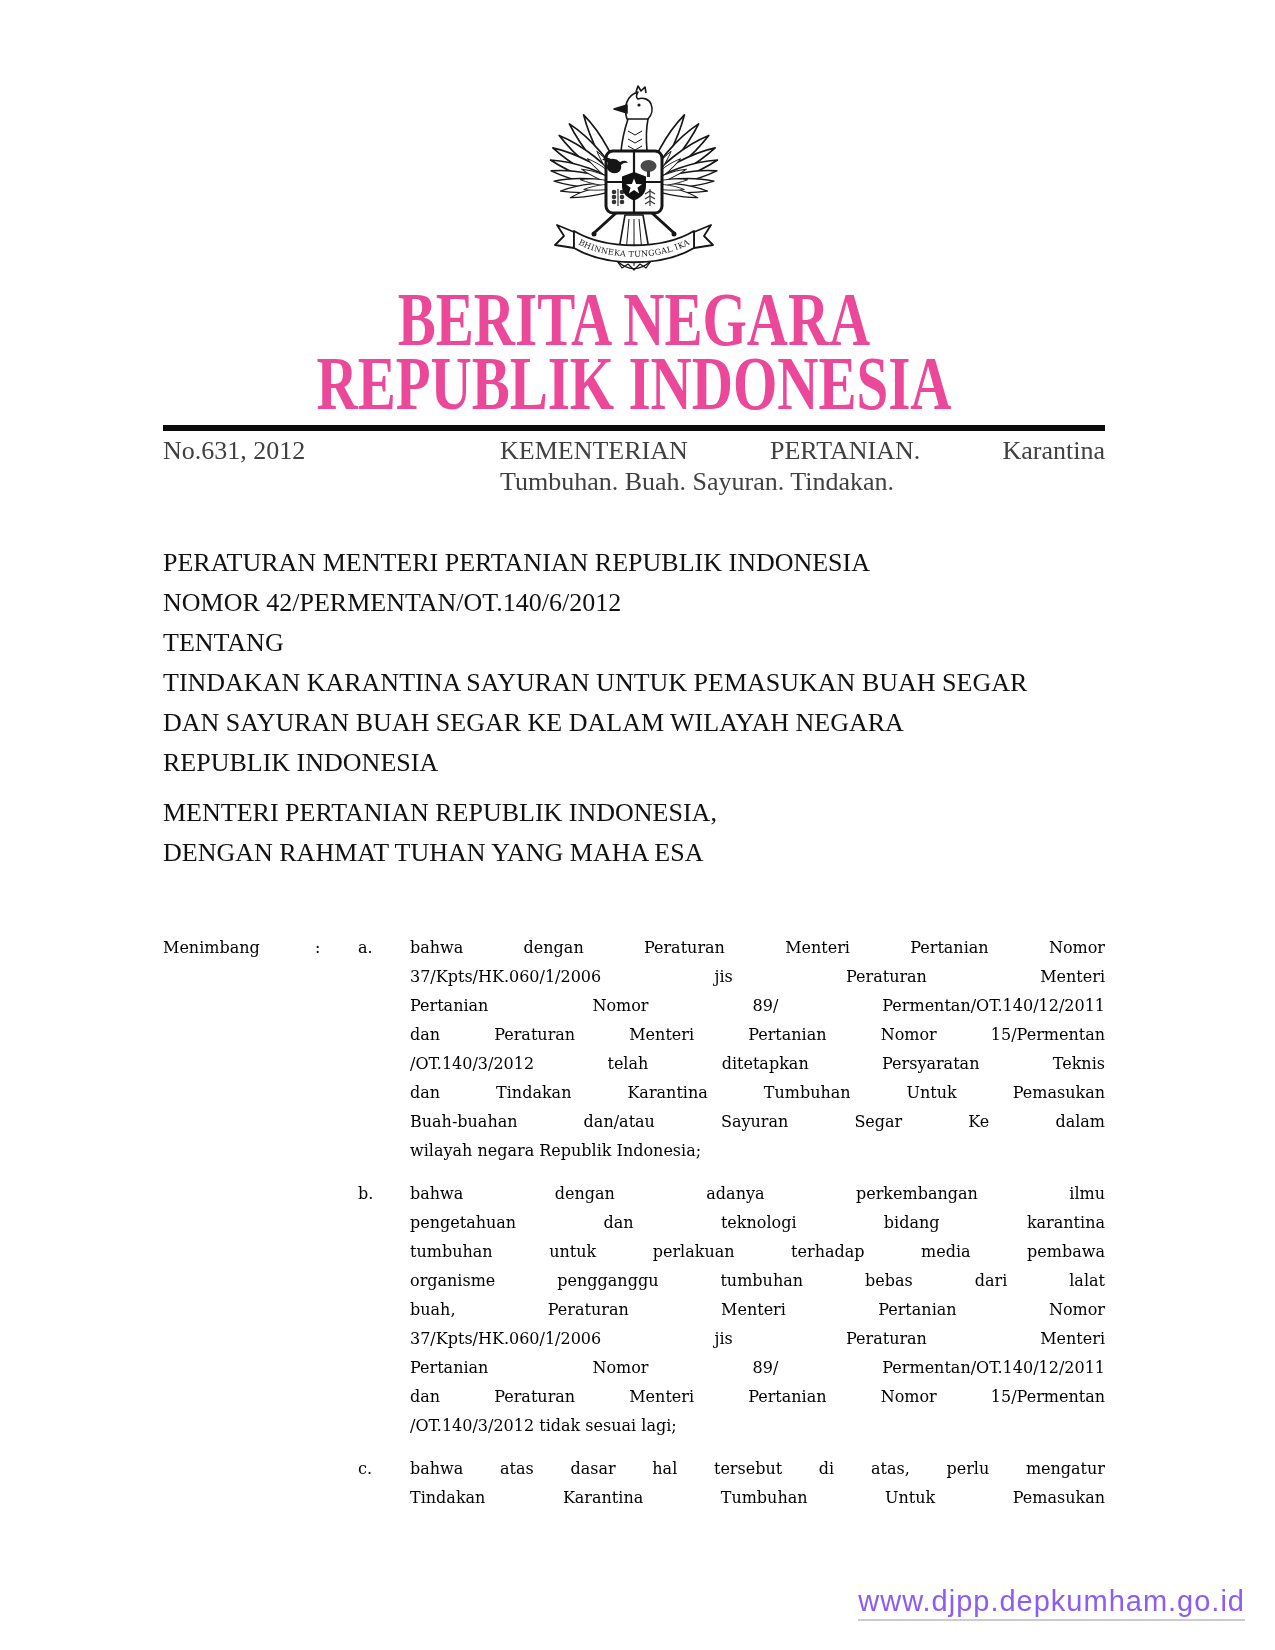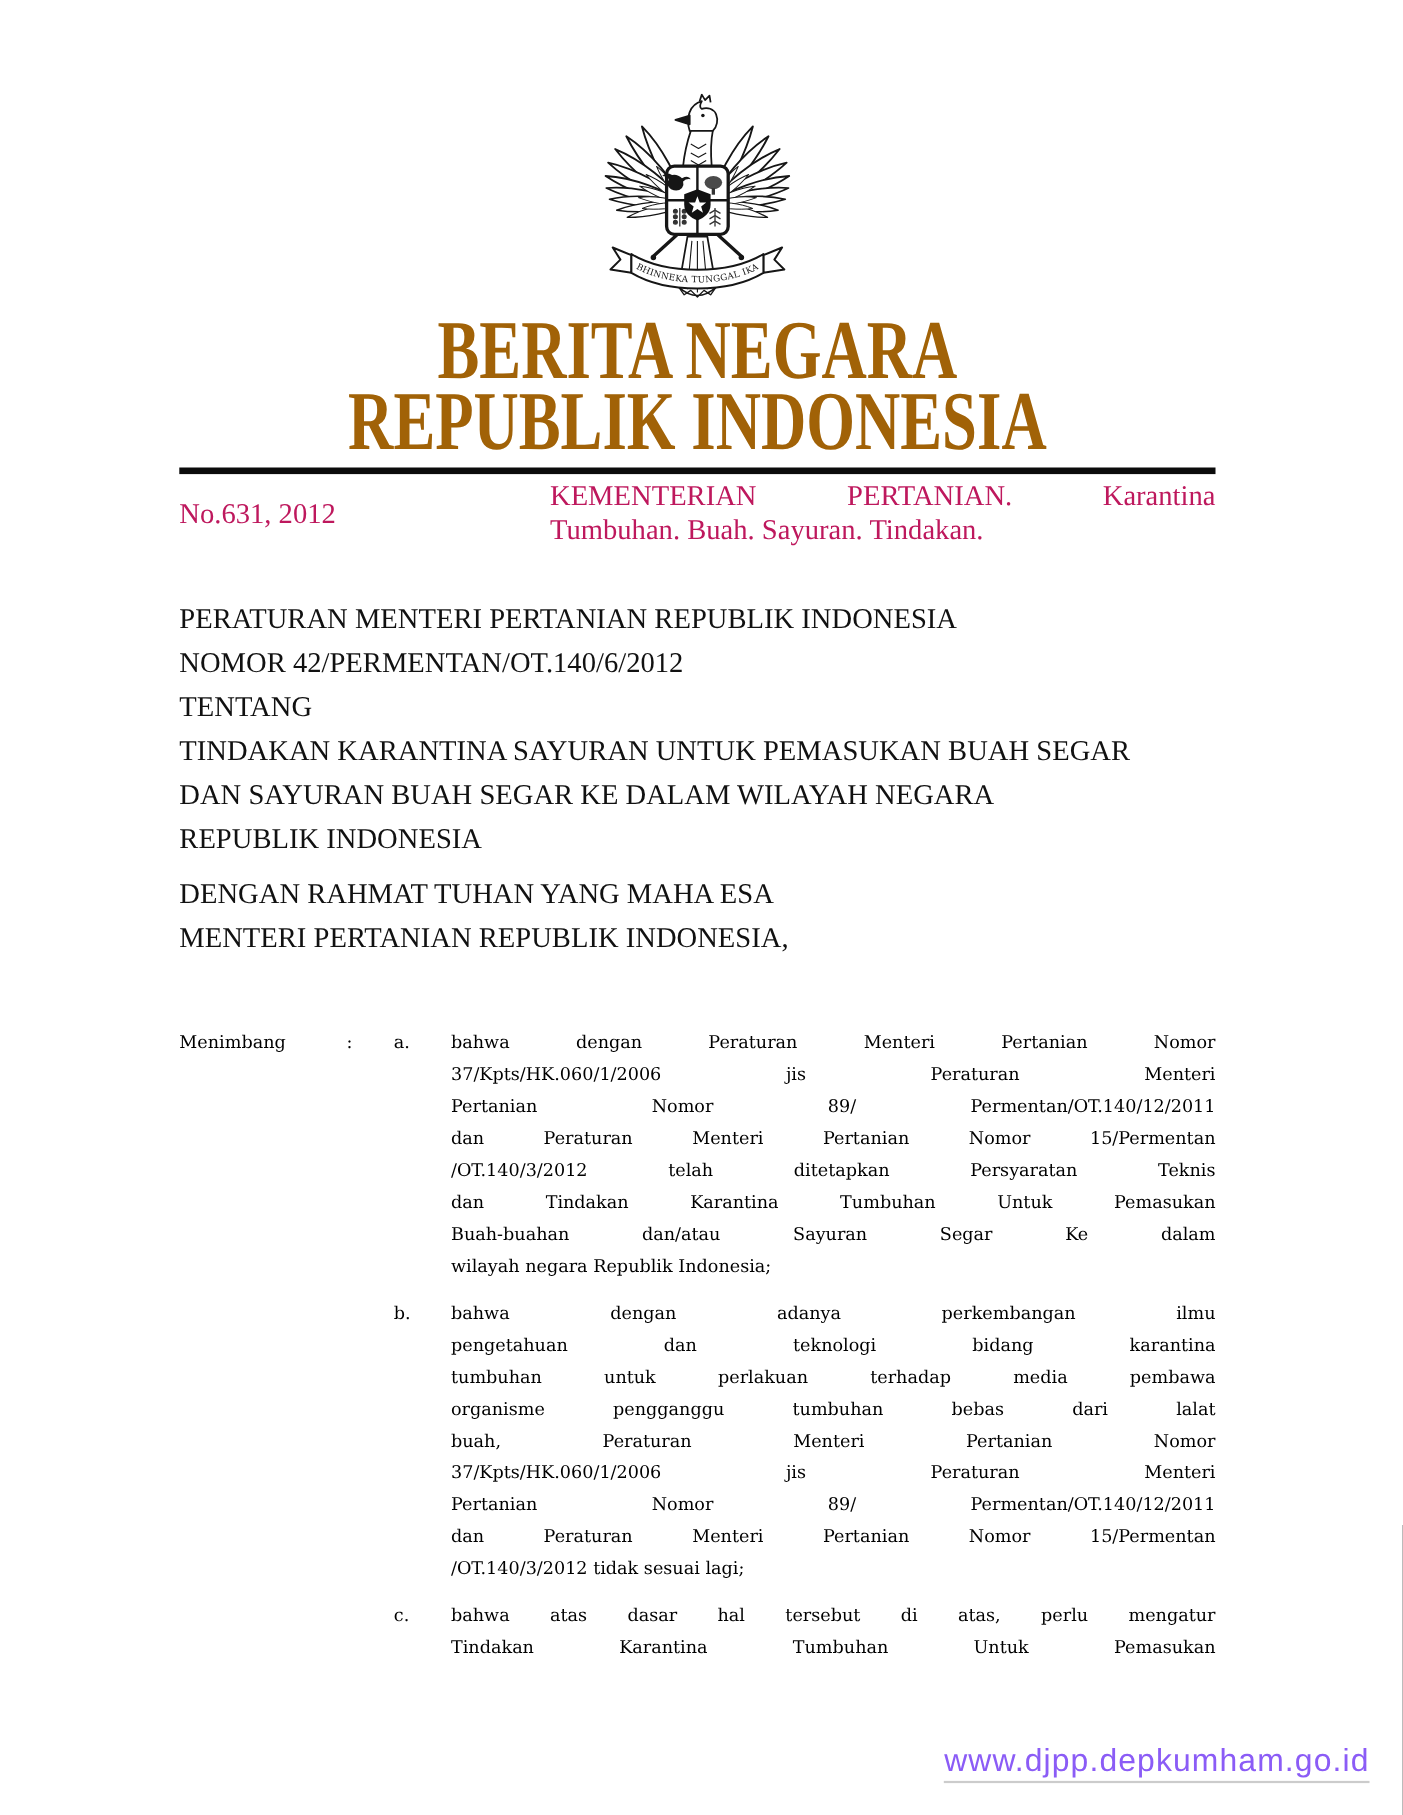--- a/index.html
+++ b/index.html
@@ -17,33 +17,32 @@
   
   .emblem svg{display:block;margin:0 auto;}
   
   .masthead{
     margin-top:6px;
     text-align:center;
     font-family:"Liberation Serif",serif;
     font-weight:bold;
     font-size:76px;
     line-height:64px;
-    color:#a16207;
+    color:#ec4899;
   }
   .masthead .mline{transform:scaleX(0.75);transform-origin:50% 50%;white-space:nowrap;}
   .rule{margin-top:10px;height:6px;background:#0b0b0b;}
   
   .gzhdr{
     display:flex;
     margin-top:4px;
     font-family:"Liberation Serif",serif;
     font-size:26px;
     line-height:31px;
-    color:#be185d;
-    align-items:center;
+    color:#404040;
   }
   .gzno{width:337px;flex:none;}
   .gzsub{flex:1;}
   .jboth{text-align:justify;text-align-last:justify;}
   
   .titleblock{
     margin-top:46px;
     text-align:left;
     font-family:"Liberation Serif",serif;
     font-size:26px;
@@ -189,22 +188,22 @@
   <div class="titleblock">
       <div class="title-line">PERATURAN MENTERI PERTANIAN REPUBLIK INDONESIA</div>
       <div class="title-line">NOMOR 42/PERMENTAN/OT.140/6/2012</div>
       <div class="title-line">TENTANG</div>
       <div class="title-line">TINDAKAN KARANTINA SAYURAN UNTUK PEMASUKAN BUAH SEGAR</div>
       <div class="title-line">DAN SAYURAN BUAH SEGAR KE DALAM WILAYAH NEGARA</div>
       <div class="title-line">REPUBLIK INDONESIA</div>
     </div>
 
   <div class="titleblock invblock">
+    <div class="title-line">MENTERI PERTANIAN REPUBLIK INDONESIA,</div>
     <div class="title-line">DENGAN RAHMAT TUHAN YANG MAHA ESA</div>
-    <div class="title-line">MENTERI PERTANIAN REPUBLIK INDONESIA,</div>
   </div>
 
   <div class="consider">
     <div class="crow">
       <div class="clabel">Menimbang</div>
       <div class="ccolon">:</div>
       <div class="cmark">a.</div>
       <div class="ctext">
           <div class="bline">bahwa dengan Peraturan Menteri Pertanian Nomor</div>
           <div class="bline">37/Kpts/HK.060/1/2006 jis Peraturan Menteri</div>

